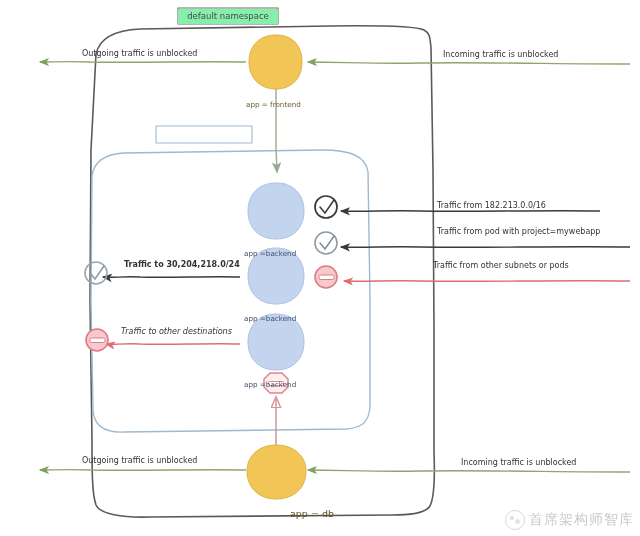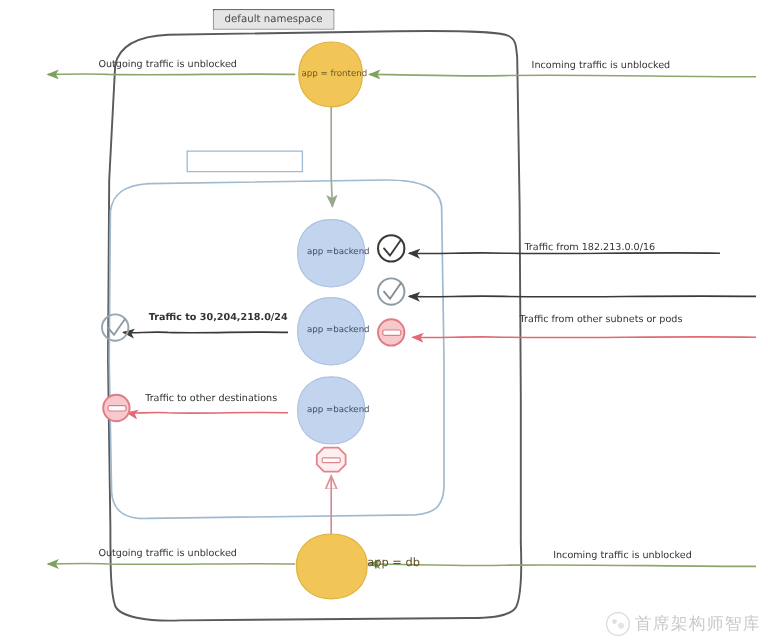--- a/index.html
+++ b/index.html
@@ -2,25 +2,25 @@
 <html><head>
 <meta charset="utf-8">
 <style>
   html,body{margin:0;padding:0;background:#ffffff;}
   body{width:640px;height:536px;position:relative;overflow:hidden;
        font-family:"DejaVu Sans", sans-serif;}
   #stage{position:absolute;left:0;top:0;width:640px;height:536px;}
   svg#canvas{position:absolute;left:0;top:0;width:640px;height:536px;}
 
   
-  .boxlabel{position:absolute;background:#e5e5e5;white-space:nowrap;
+  .boxlabel{position:absolute;background:#86efac;white-space:nowrap;
             text-align:right;line-height:1.05;}
   .boxlabel span{display:block;}
 
-  .pod-text{position:absolute;white-space:nowrap;text-align:right;}
+  .pod-text{position:absolute;white-space:nowrap;text-align:left;margin-top:44px;}
 
   .annot{position:absolute;white-space:nowrap;color:#333;}
 
   .wm{position:absolute;right:6px;bottom:6px;display:flex;align-items:center;
       gap:4px;opacity:.55;}
   .wm-ring{width:18px;height:18px;border-radius:50%;
            border:1.6px solid #b9b9b9;position:relative;}
   .wm-ring:before{content:"";position:absolute;left:4px;top:5px;width:4px;height:4px;
         border-radius:50%;background:#c4c4c4;}
   .wm-ring:after{content:"";position:absolute;left:9px;top:8px;width:5px;height:5px;
@@ -179,25 +179,26 @@
   <div class="annot" style="left:82px;top:49px;font-size:8px;">Outgoing traffic is unblocked</div>
 
   <div class="annot" style="left:443px;top:50px;font-size:8px;">Incoming traffic is unblocked</div>
 
   <div class="annot" style="left:82px;top:456px;font-size:8px;">Outgoing traffic is unblocked</div>
 
   <div class="annot" style="left:461px;top:458px;font-size:8px;">Incoming traffic is unblocked</div>
 
   <div class="annot" style="left:437px;top:201px;font-size:8px;">Traffic from 182.213.0.0/16</div>
 
+  <div class="annot" style="left:437px;top:227px;font-size:8px;">Traffic from pod with project=mywebapp</div>
 
   <div class="annot" style="left:433px;top:261px;font-size:8px;text-align:right;">Traffic from other subnets or pods</div>
 
   <div class="annot" style="left:124px;top:260px;font-size:8px;font-weight:bold;">Traffic to 30,204,218.0/24</div>
 
-  <div class="annot" style="left:121px;top:327px;font-size:8px;">Traffic to other destinations</div>
+  <div class="annot" style="left:121px;top:327px;font-size:8px;font-style:italic;">Traffic to other destinations</div>
 
   <div class="wm">
     <span class="wm-ring"></span>
     <span class="wm-txt">首席架构师智库</span>
   </div>
 
 </div>
 
 </body></html>

